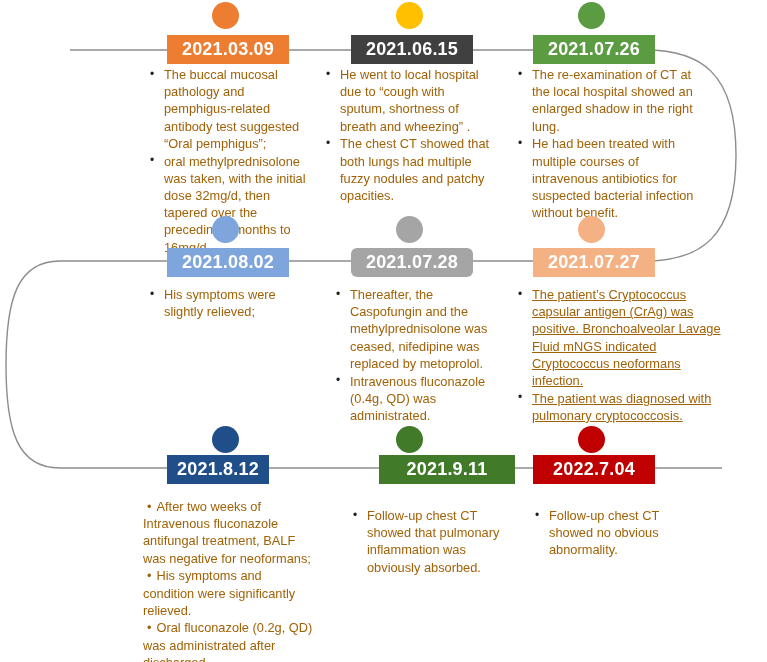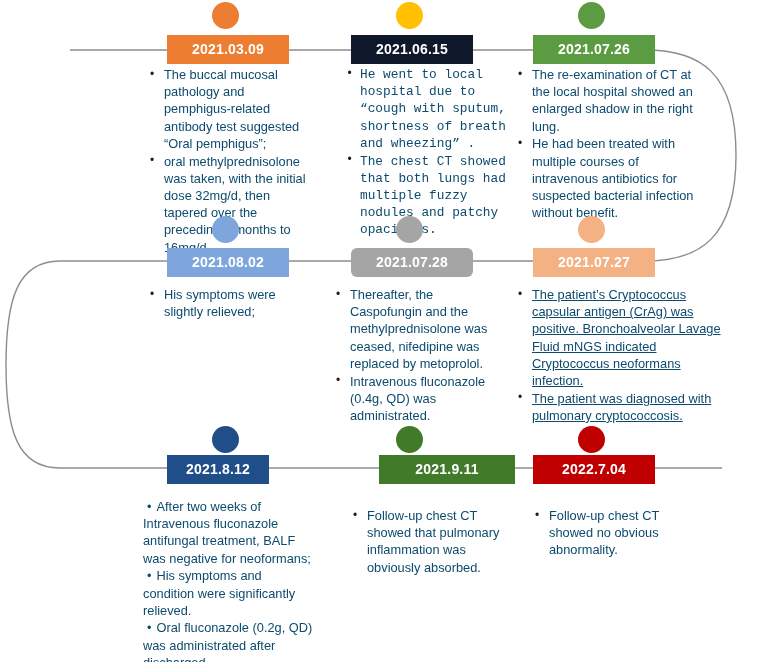--- a/index.html
+++ b/index.html
@@ -33,30 +33,30 @@
     border-radius: 50%;
     width: 27px;
     height: 27px;
   }
   .badge {
     position: absolute;
     height: 29px;
     line-height: 29px;
     text-align: center;
     color: #ffffff;
-    font-size: 14px;
+    font-size: 18px;
     font-weight: bold;
     letter-spacing: 0.2px;
     white-space: nowrap;
   }
   .body-text {
     position: absolute;
     font-size: 12.8px;
     line-height: 17.2px;
-    color: #0c4a6e;
+    color: #a16207;
   }
   .body-text ul {
     margin: 0;
     padding: 0;
     list-style: none;
   }
   .body-text li {
     position: relative;
     padding-left: 16px;
     margin: 0 0 0.5px 0;
@@ -110,22 +110,22 @@
     <div class="body-text" style="left:148px; top:66px; width:166px;">
       <ul>
         <li>The buccal mucosal pathology and pemphigus-related antibody test suggested “Oral pemphigus”;</li>
         <li>oral methylprednisolone was taken, with the initial dose 32mg/d, then tapered over the preceding 2 months to 16mg/d.</li>
       </ul>
     </div>
   </div>
 
   <div class="milestone">
     <div class="dot" style="left:396px; top:2px; background:#FFC000;"></div>
-    <div class="badge" style="left:351px; top:35px; width:122px; background:#0f172a;">2021.06.15</div>
-    <div class="body-text" style="left:344px; top:66px; width:166px;font-family:Liberation Mono, monospace;">
+    <div class="badge" style="left:351px; top:35px; width:122px; background:#404040;">2021.06.15</div>
+    <div class="body-text" style="left:324px; top:66px; width:166px;">
       <ul>
         <li>He went to local hospital due to “cough with sputum, shortness of breath and wheezing” .</li>
         <li>The chest CT showed that both lungs had multiple fuzzy nodules and patchy opacities.</li>
       </ul>
     </div>
   </div>
 
   <div class="milestone">
     <div class="dot" style="left:578px; top:2px; background:#5B9B41;"></div>
     <div class="badge" style="left:533px; top:35px; width:122px; background:#5B9B41;">2021.07.26</div>

